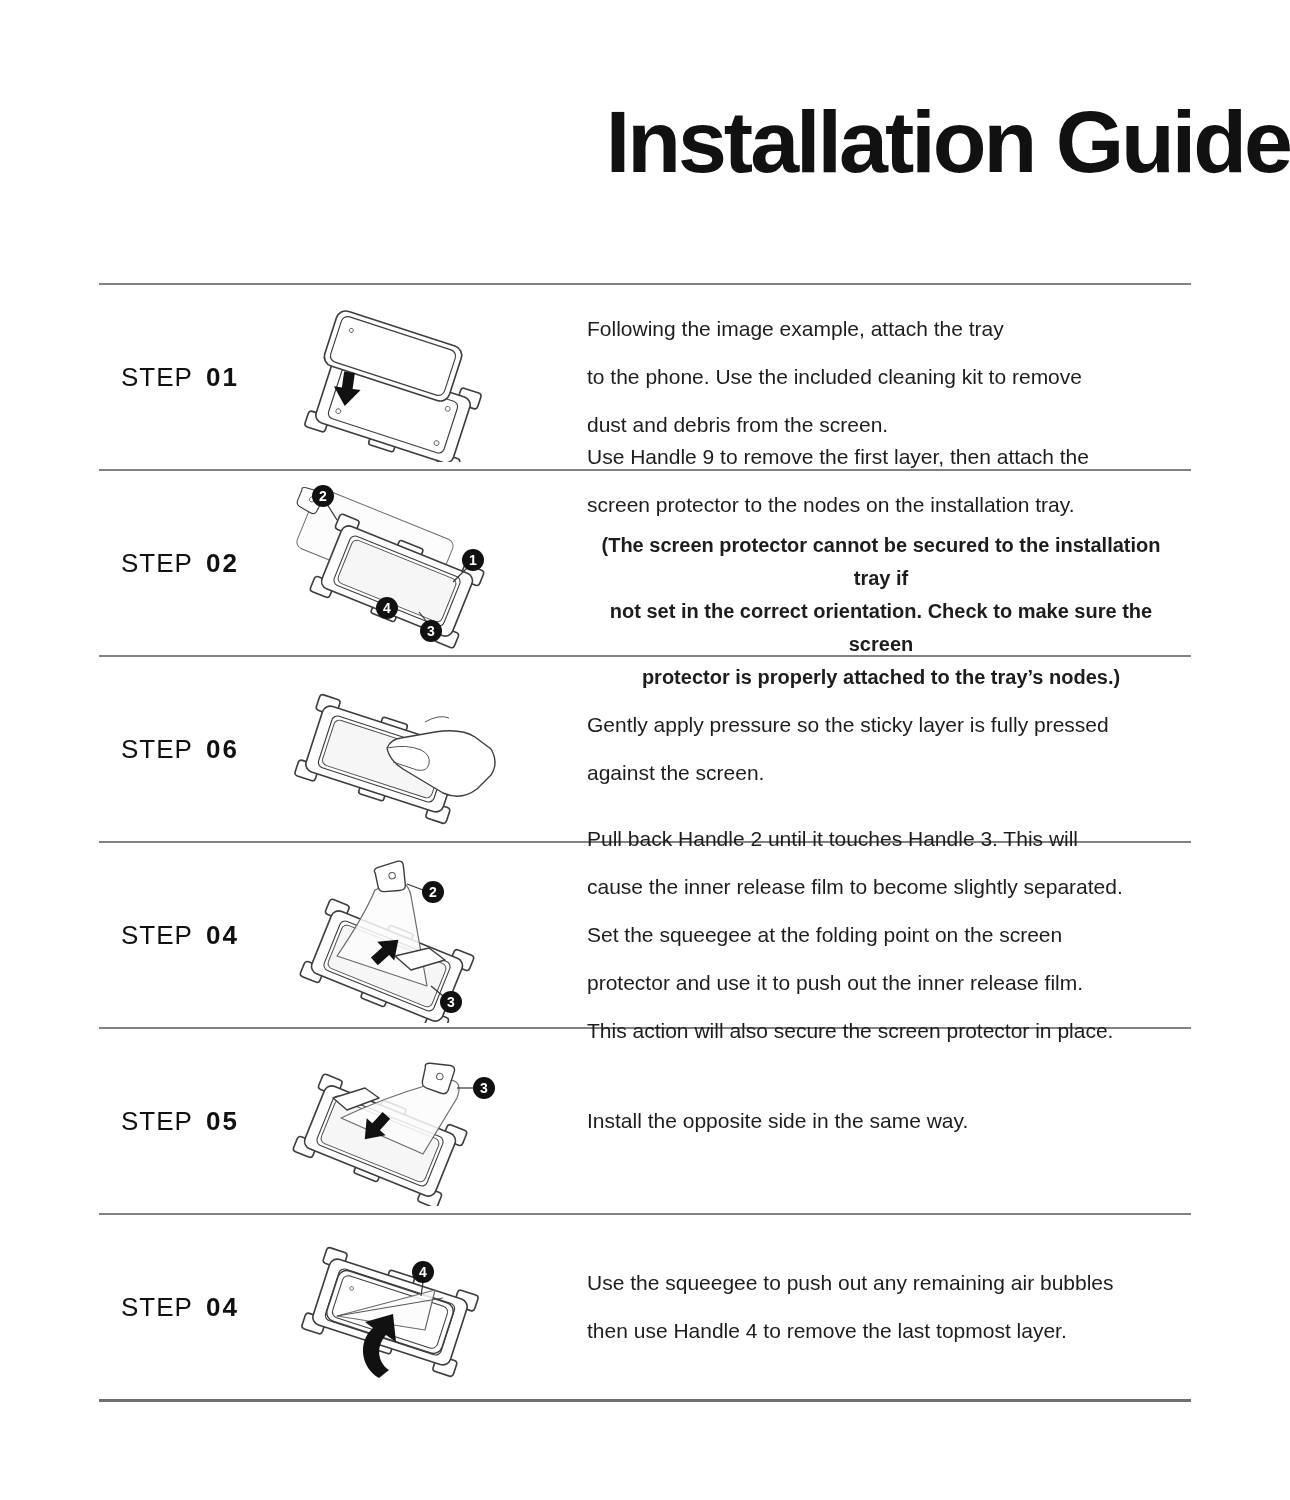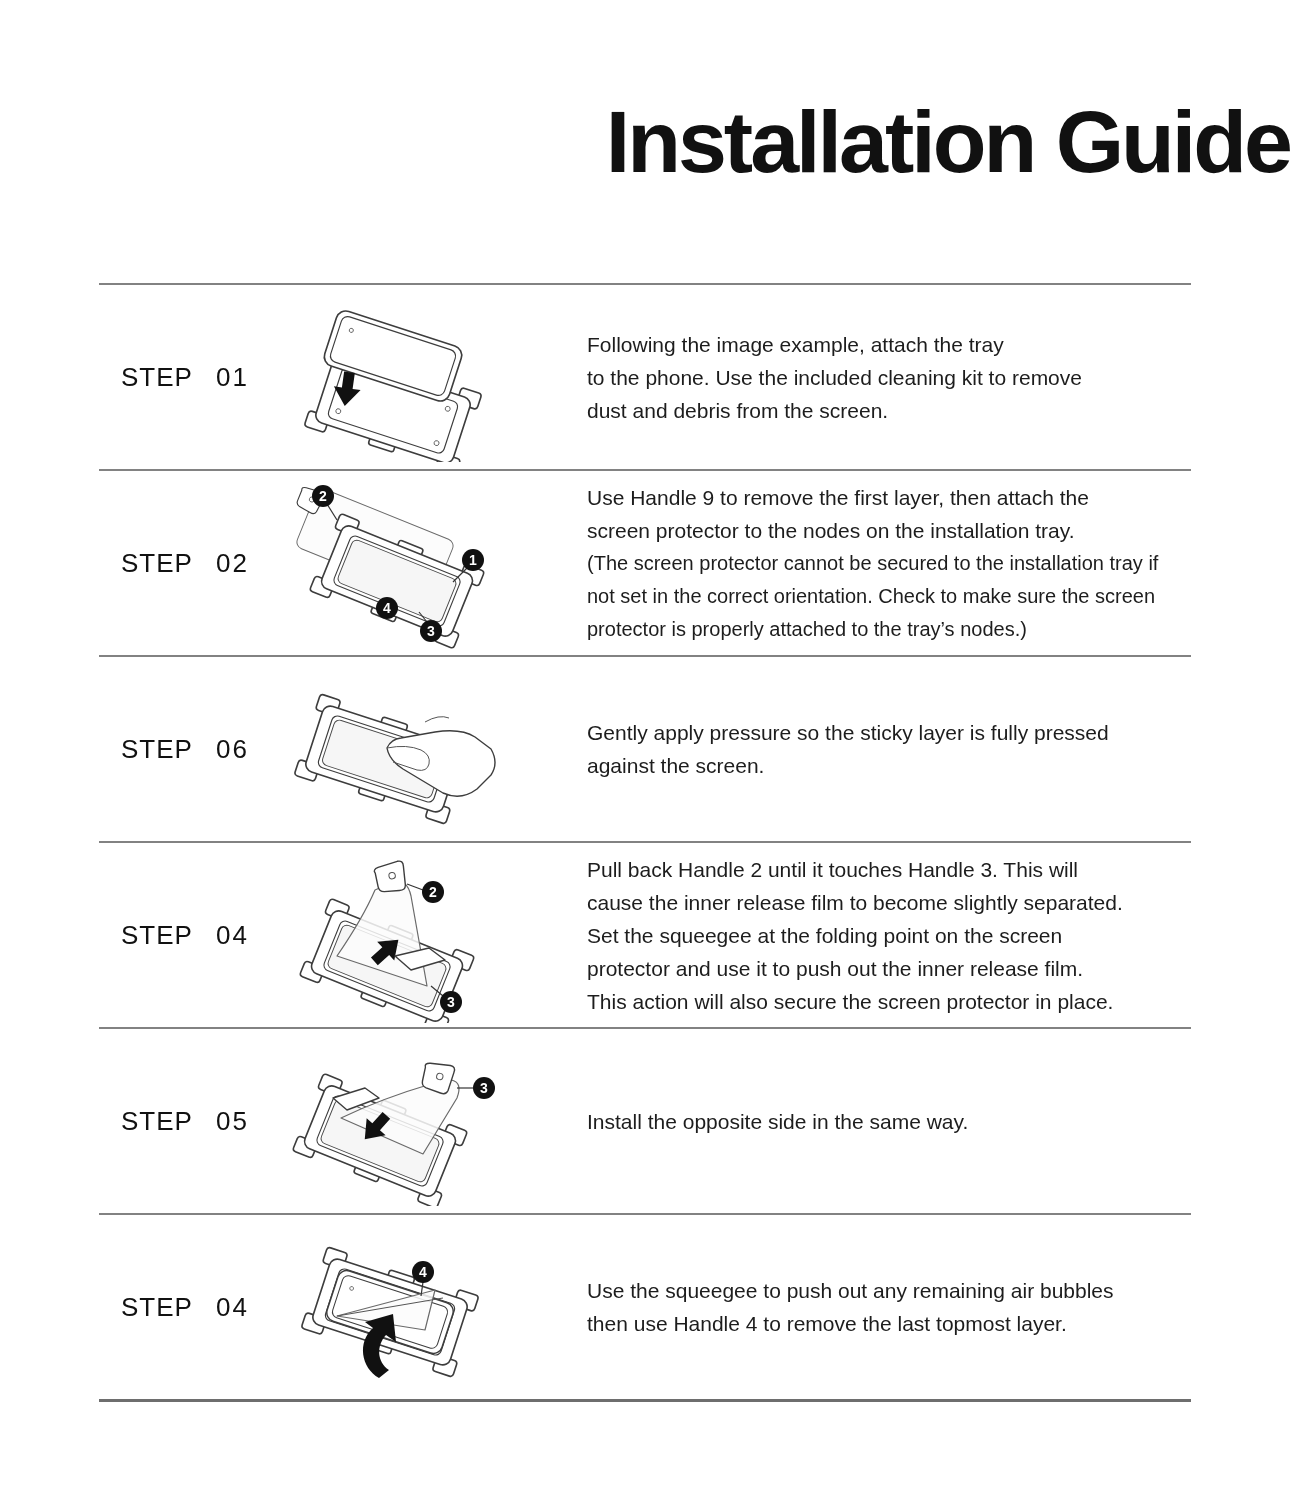--- a/index.html
+++ b/index.html
@@ -28,47 +28,48 @@
   .row{
     height:186px;
     border-top:2px solid #828282;
     display:flex;
     align-items:center;
   }
   .col-label{
     width:160px;
     padding-left:22px;
     flex:0 0 auto;
-    display:flex; align-items:flex-start; gap:23px;
+    display:flex; align-items:flex-start; gap:13px;
     white-space:nowrap;
   }
   .step-word{ font-size:26px; font-weight:400; letter-spacing:1px; color:#111; }
-  .step-num{ font-size:26px; font-weight:400; letter-spacing:2px; color:#111; }
+  .step-num{ font-size:26px; font-weight:700; letter-spacing:2px; color:#111; }
   .col-illo{
     width:262px;
     flex:0 0 auto;
     display:flex; align-items:center; justify-content:center;
   }
   .col-text{
     flex:1 1 auto;
     padding-left:66px;
     padding-right:16px;
   }
   .step-text{
     font-size:21px;
+    line-height:48px;
+    color:#1d1d1d;
+    white-space:pre-line;
+  }
+  .step-note{
+    font-size:20px;
+    font-weight:700;
     line-height:33px;
     color:#1d1d1d;
     white-space:pre-line;
-  }
-  .step-note{
-    font-size:20px;
-    font-weight:400;
-    line-height:33px;
-    color:#1d1d1d;
-    white-space:pre-line;
+    text-align:center;
   }
   svg{ display:block; }
   .ln     { fill:#ffffff; stroke:#3d3d3d; stroke-width:2;   stroke-linejoin:round; }
   .ln-in  { fill:#ffffff; stroke:#3d3d3d; stroke-width:1.4; stroke-linejoin:round; }
   .ln-thin{ fill:none;    stroke:#555555; stroke-width:1;   stroke-linejoin:round; }
   .film-rect{ fill:#f6f6f6; stroke:#4a4a4a; stroke-width:1.2; }
   .sheet { fill:#fbfbfb; fill-opacity:.85; stroke:#6a6a6a; stroke-width:1.2; stroke-linejoin:round; }
   .blk   { fill:#111111; stroke:none; }
   .leader{ stroke:#333; stroke-width:1.2; fill:none; }
   .badge-circle{ fill:#111; }

